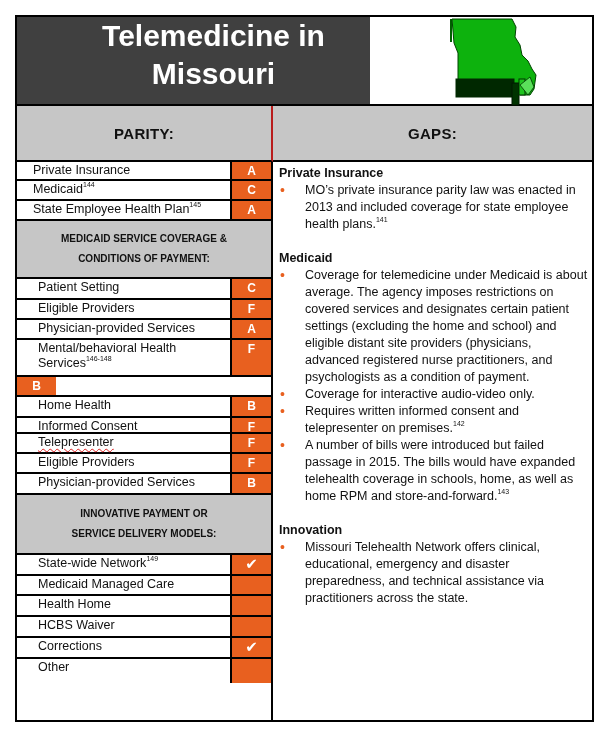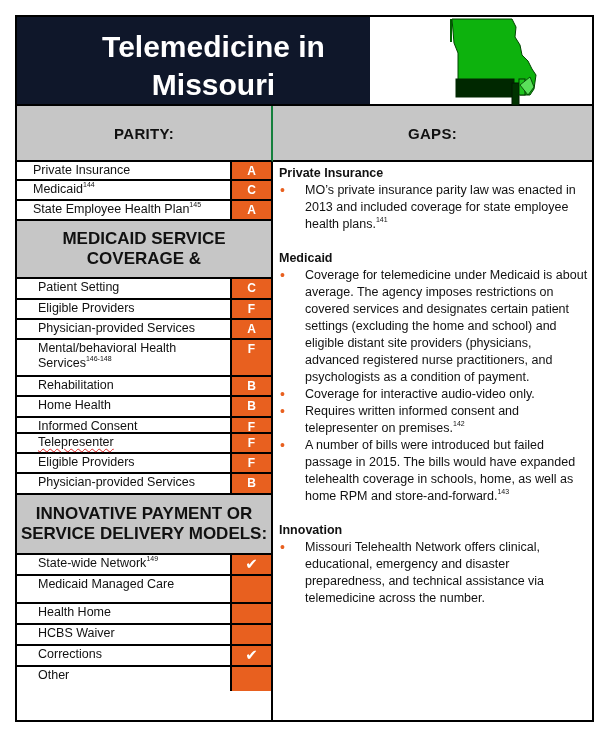--- a/index.html
+++ b/index.html
@@ -1,41 +1,41 @@
 <!DOCTYPE html>
 <html><head>
 <meta charset="utf-8">
 <style>
   html, body { margin:0; padding:0; background:#ffffff; }
   body { width:604px; height:732px; position:relative; overflow:hidden;
          font-family:"Liberation Sans", "DejaVu Sans", sans-serif; color:#111; }
   .page { position:absolute; left:15px; top:15px; width:579px; height:707px;
           border:2px solid #000; box-sizing:border-box; }
   .title-cell { position:absolute; left:0; top:0; width:395px; height:89px;
-                background:#0f172a; border-right:2px solid #000; border-bottom:2px solid #000;
-                box-sizing:border-box; display:flex; align-items:flex-end; justify-content:center; text-align:center; }
+                background:#404040; border-right:2px solid #000; border-bottom:2px solid #000;
+                box-sizing:border-box; display:flex; align-items:flex-start; justify-content:center; text-align:center; }
   .title-text { color:#fff; font-weight:bold; font-size:30px; line-height:38px; width:260px; }
   .map-cell { position:absolute; left:353px; top:0; width:222px; height:89px; border-bottom:2px solid #000; box-sizing:border-box; background:#fff; }
   .map-cell svg { position:absolute; left:0; top:0; }
   .hdr { position:absolute; top:89px; height:56px; background:#C6C6C6; border-bottom:2px solid #000;
          box-sizing:border-box; display:flex; align-items:center; justify-content:center;
          font-weight:bold; font-size:15px; letter-spacing:0.3px; }
-  .hdr-parity { left:0; width:256px; border-right:2px solid #15803d; }
+  .hdr-parity { left:0; width:256px; border-right:2px solid #b91c1c; }
   .hdr-gaps { left:256px; width:319px; }
   .left { position:absolute; left:0; top:145px; width:256px; border-right:2px solid #000; box-sizing:border-box; height:558px; }
   .row { position:relative; display:flex; border-bottom:2px solid #000; box-sizing:border-box; background:#fff; }
   .row .lbl { width:215px; border-right:2px solid #000; box-sizing:border-box; font-size:12.5px;
               padding:1px 0 0 16px; line-height:15px; }
   .row .lbl.p2 { padding-left:21px; }
   .row .grd { width:39px; background:#E8601F; color:#fff; font-weight:bold; font-size:12px;
               display:flex; justify-content:center; align-items:flex-start; padding-top:2px; box-sizing:border-box; }
   .row .grd.check { font-size:15px; padding-top:0; }
   .sec { background:#C6C6C6; border-bottom:2px solid #000; box-sizing:border-box;
          display:flex; align-items:center; justify-content:center; text-align:center;
-         font-weight:bold; font-size:17px; line-height:20px; }
+         font-weight:bold; font-size:10px; line-height:20px; }
   sup { font-size:7px; vertical-align:6px; line-height:0; }
   .squig { text-decoration:underline wavy #d22; text-decoration-thickness:1px; text-underline-offset:2px; }
   .right { position:absolute; left:262px; top:148px; width:310px; font-size:12.5px; line-height:17px; }
   .gap-title { font-weight:bold; font-size:12.5px; margin:0; }
   .gap-list { list-style:none; margin:0 0 0 0; padding:0; }
   .gap-list li { position:relative; padding-left:26px; }
   .gap-list li::before { content:"•"; position:absolute; left:1px; top:0; color:#E8601F; font-size:14px; }
   .gap-block { margin-bottom:17px; }
 </style>
 </head>
@@ -70,41 +70,40 @@
     <div class="row" style="height:20px">
       <div class="lbl"><span>Medicaid</span><sup>144</sup></div>
       <div class="grd">C</div>
     </div>
     <div class="row" style="height:20px">
       <div class="lbl"><span>State Employee Health Plan</span><sup>145</sup></div>
       <div class="grd">A</div>
     </div>
 
     <div class="sec" style="height:58px">
-      <div><span>MEDICAID SERVICE COVERAGE &amp;</span><br></div>
+      <div><span>MEDICAID SERVICE COVERAGE &amp;</span><br><span>CONDITIONS OF PAYMENT:</span></div>
     </div>
 
     <div class="row" style="height:21px">
       <div class="lbl p2">Patient Setting</div>
       <div class="grd">C</div>
     </div>
     <div class="row" style="height:20px">
       <div class="lbl p2">Eligible Providers</div>
       <div class="grd">F</div>
     </div>
     <div class="row" style="height:20px">
       <div class="lbl p2">Physician-provided Services</div>
       <div class="grd">A</div>
     </div>
     <div class="row" style="height:37px">
       <div class="lbl p2"><span>Mental/behavioral Health Services</span><sup>146-148</sup></div>
       <div class="grd">F</div>
     </div>
     <div class="row" style="height:20px">
-      <div class="lbl p2">Rehabilitation</div>
       <div class="grd">B</div>
     </div>
     <div class="row" style="height:21px">
       <div class="lbl p2">Home Health</div>
       <div class="grd">B</div>
     </div>
     <div class="row" style="height:16px">
       <div class="lbl p2">Informed Consent</div>
       <div class="grd">F</div>
     </div>
@@ -122,21 +121,21 @@
     </div>
 
     <div class="sec" style="height:60px">
       <div><span>INNOVATIVE PAYMENT OR</span><br><span>SERVICE DELIVERY MODELS:</span></div>
     </div>
 
     <div class="row" style="height:21px">
       <div class="lbl p2"><span>State-wide Network</span><sup>149</sup></div>
       <div class="grd check">✔</div>
     </div>
-    <div class="row" style="height:28px">
+    <div class="row" style="height:20px">
       <div class="lbl p2">Medicaid Managed Care</div>
       <div class="grd check"></div>
     </div>
     <div class="row" style="height:21px">
       <div class="lbl p2">Health Home</div>
       <div class="grd check"></div>
     </div>
     <div class="row" style="height:21px">
       <div class="lbl p2">HCBS Waiver</div>
       <div class="grd check"></div>
@@ -163,18 +162,18 @@
       <ul class="gap-list">
         <li><span>Coverage for telemedicine under Medicaid is about average. The agency imposes restrictions on covered services and designates certain patient settings (excluding the home and school) and eligible distant site providers (physicians, advanced registered nurse practitioners, and psychologists as a condition of payment.</span></li>
         <li><span>Coverage for interactive audio-video only.</span></li>
         <li><span>Requires written informed consent and telepresenter on premises.</span><sup>142</sup></li>
         <li><span>A number of bills were introduced but failed passage in 2015.  The bills would have expanded telehealth coverage in schools, home, as well as home RPM and store-and-forward.</span><sup>143</sup></li>
       </ul>
     </div>
     <div class="gap-block">
       <p class="gap-title">Innovation</p>
       <ul class="gap-list">
-        <li><span>Missouri Telehealth Network offers clinical, educational, emergency and disaster preparedness, and technical assistance via telemedicine across the number.</span></li>
+        <li><span>Missouri Telehealth Network offers clinical, educational, emergency and disaster preparedness, and technical assistance via practitioners across the state.</span></li>
       </ul>
     </div>
   </div>
 
 </div>
 
 </body></html>

